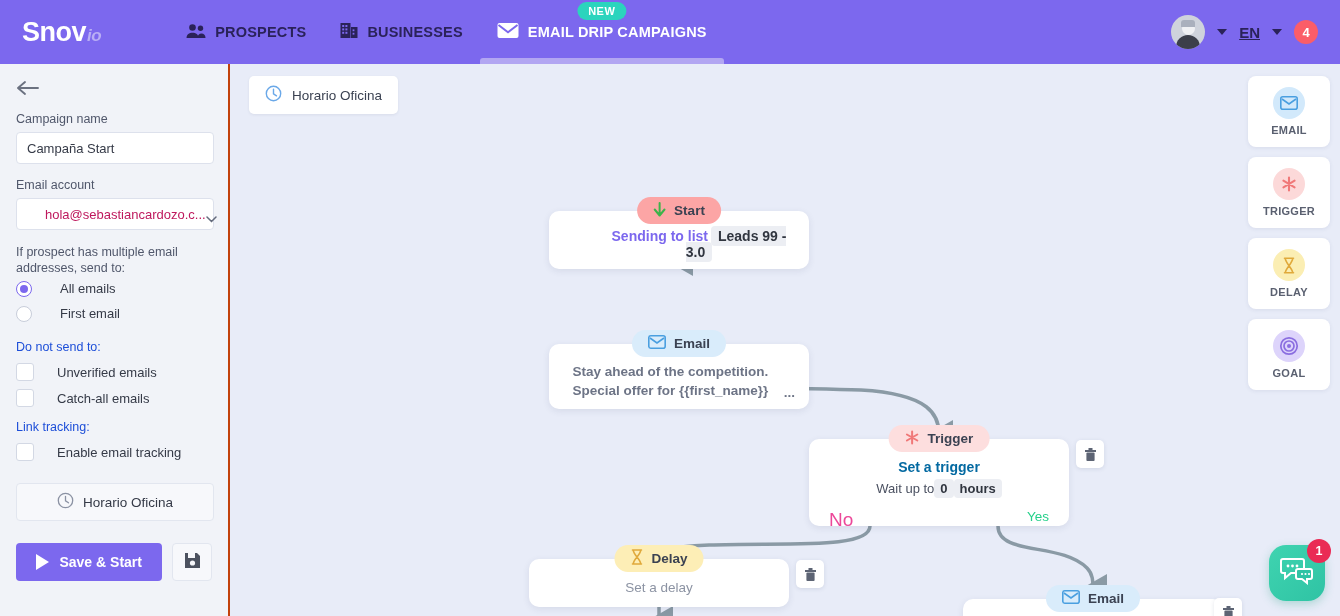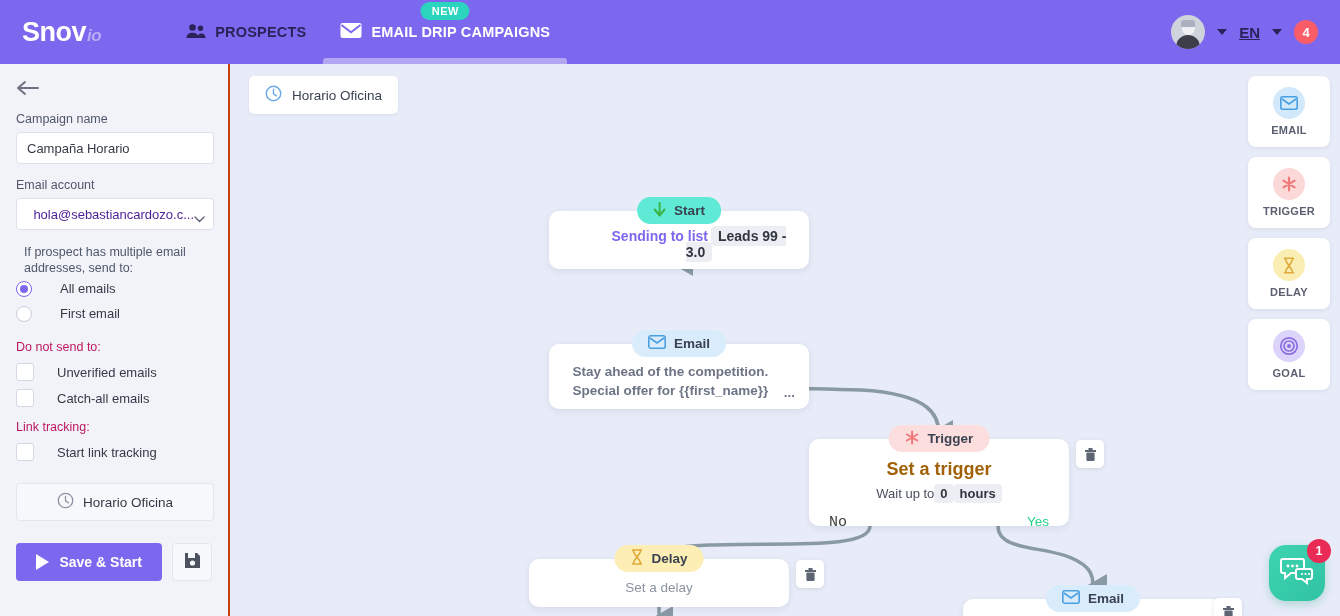--- a/index.html
+++ b/index.html
@@ -82,41 +82,41 @@
   .text-input {
     width: 198px; height: 32px; background: #fff;
     border: 1px solid #dde1ec; border-radius: 4px;
     font-size: 13px; color: #353a47; padding: 0 10px;
     display: flex; align-items: center;
     font-family: "Liberation Sans", sans-serif;
   }
   .select-input {
     width: 198px; height: 32px; background: #fff;
     border: 1px solid #dde1ec; border-radius: 4px;
-    font-size: 13px; color: #4c1d95; padding: 0 8px 0 28px;
-    display: flex; align-items: center; justify-content: flex-end;
+    font-size: 13px; color: #be185d; padding: 0 8px 0 28px;
+    display: flex; align-items: center; justify-content: flex-start;
     cursor: pointer;
   }
   .chev { width:11px; height:7px; }
   .mt14 { margin-top: 14px; }
-  .help-text { font-size: 12.5px; color: #50576b; line-height: 16px; margin-bottom: 5px; margin-left: 8px; }
+  .help-text { font-size: 12.5px; color: #50576b; line-height: 16px; margin-bottom: 5px; }
   .opt-row { display: flex; align-items: flex-start; gap: 28px; height: 25px; cursor: pointer; }
   .radio {
     width: 16px; height: 16px; border-radius: 50%;
     border: 1px solid #c8cdda; background: #fff;
     display: flex; align-items: center; justify-content: center; flex: none;
   }
   .radio.on { border-color: #7c68ee; }
   .radio.on::after { content:''; width:8px; height:8px; border-radius:50%; background:#7c68ee; }
   .cbox {
     width: 18px; height: 18px; border-radius: 3px;
     border: 1px solid #d3d8e4; background: #fff; flex: none;
   }
   .opt-label { font-size: 13px; color: #353a47; }
-  .sec-label { font-size: 12.5px; color: #be185d; margin: 9px 0 5px 0; }
+  .sec-label { font-size: 12.5px; color: #1d4ed8; margin: 9px 0 5px 0; }
   .cb-row { display:flex; align-items:center; gap:23px; height: 26px; cursor:pointer;}
   .schedule-btn {
     width: 198px; height: 38px; margin-top: 18px;
     background: #f7f8fb; border: 1px solid #e2e6ef; border-radius: 4px;
     display: flex; align-items: center; justify-content: center; gap: 9px;
     font-size: 13.5px; color: #353a47; cursor: pointer;
   }
   .btn-row { display: flex; gap: 10px; margin-top: 22px; }
   .save-start {
     width: 148px; height: 38px; background: #7c68ee; border-radius: 4px;
@@ -154,41 +154,41 @@
     padding: 20px 14px 12px 14px;
     text-align: center;
   }
   .node-tag {
     position: absolute; left: 50%; transform: translateX(-50%); top: -14px;
     height: 27px; border-radius: 14px; padding: 0 16px;
     display: flex; align-items: center; gap: 8px;
     font-size: 13.5px; font-weight: bold; color: #3b4252;
     z-index: 2; cursor: pointer;
   }
-  .tag-start { background: #5eead4; }
+  .tag-start { background: #fca5a5; }
   .tag-email { background: #d9ecfb; }
   .tag-trigger { background: #fddede; }
   .tag-delay { background: #fdeeb6; }
 
   .start-line { font-size: 14px; font-weight: bold; color: #7c68ee; margin-left: 40px; }
   .chip-val {
     background: #eceef3; color: #30353f; font-weight: bold;
     border-radius: 4px; padding: 2px 7px; margin-left: 3px; font-size: 14px;
   }
   .email-subject {
     font-size: 13.5px; font-weight: bold; color: #6d7486;
     line-height: 19px; max-height: 38px; overflow: hidden;
     text-align: center;
   }
   .ellipsis { color:#6d7486; font-weight:bold; font-size:13.5px; }
-  .trig-title { font-size: 18px; font-weight: bold; color: #a16207; margin-bottom: 4px;}
+  .trig-title { font-size: 14px; font-weight: bold; color: #0369a1; margin-bottom: 4px;}
   .trig-wait { font-size: 13px; color: #4a5060; display:flex; align-items:center; justify-content:center; }
   .wait-chip { background:#eceef3; color:#30353f; font-weight:bold; border-radius:4px; padding:2px 6px; }
   .yn-row { display:flex; justify-content:space-between; margin-top: 11px; padding: 0 6px;}
-  .no-lbl { color:#404040; font-size:15px; cursor:pointer;font-family:Liberation Mono, monospace;}
+  .no-lbl { color:#ec4899; font-size:19px; cursor:pointer;}
   .yes-lbl { color:#25d08a; font-size:13.5px; cursor:pointer;}
   .placeholder-txt { font-size: 13.5px; color: #8c93a3; }
 
   .trash-btn {
     position: absolute; width: 28px; height: 28px;
     background: #fff; border-radius: 5px;
     box-shadow: 0 1px 4px rgba(45,60,100,0.13);
     display: flex; align-items: center; justify-content: center;
     cursor: pointer;
   }
@@ -238,20 +238,37 @@
         <svg width="20" height="16" viewBox="0 0 20 16">
             <circle cx="6.5" cy="4.5" r="3.3" fill="#2a2259"></circle>
             <circle cx="14.5" cy="5.2" r="2.7" fill="#2a2259"></circle>
             <path d="M0.5 15c0-3.3 2.7-5.2 6-5.2s6 1.9 6 5.2z" fill="#2a2259"></path>
             <path d="M11.5 15c0-2.8 1.6-4.4 4-4.4s4 1.6 4 4.4z" fill="#2a2259"></path>
           </svg>
       </span>
       <span>PROSPECTS</span>
     </div>
 
+    <div class="navitem">
+      <span>
+        <svg width="18" height="17" viewBox="0 0 18 17">
+            <rect x="0.5" y="1" width="10" height="15" fill="#2a2259"></rect>
+            <rect x="11" y="5" width="6.5" height="11" fill="#2a2259"></rect>
+            <rect x="2.2" y="3" width="2" height="2" fill="#7c68ee"></rect>
+            <rect x="5.4" y="3" width="2" height="2" fill="#7c68ee"></rect>
+            <rect x="2.2" y="6.4" width="2" height="2" fill="#7c68ee"></rect>
+            <rect x="5.4" y="6.4" width="2" height="2" fill="#7c68ee"></rect>
+            <rect x="2.2" y="9.8" width="2" height="2" fill="#7c68ee"></rect>
+            <rect x="5.4" y="9.8" width="2" height="2" fill="#7c68ee"></rect>
+            <rect x="12.6" y="7.4" width="1.8" height="1.8" fill="#7c68ee"></rect>
+            <rect x="12.6" y="10.8" width="1.8" height="1.8" fill="#7c68ee"></rect>
+          </svg>
+      </span>
+      <span>BUSINESSES</span>
+    </div>
 
     <div class="navitem active">
       <div class="newbadge">NEW</div>
       <span>
         <svg width="22" height="17" viewBox="0 0 22 17">
             <rect x="0.5" y="1" width="21" height="15" rx="2" fill="#ffffff"></rect>
             <path d="M1.5 3 L11 10.2 L20.5 3" stroke="#7c68ee" stroke-width="2" fill="none"></path>
           </svg>
       </span>
       <span>EMAIL DRIP CAMPAIGNS</span>
@@ -275,21 +292,21 @@
 
 <div class="sidebar">
 
   <div class="backarrow">
     <svg width="28" height="20" viewBox="0 0 28 20">
         <path d="M2 10h20M2 10l7-6M2 10l7 6" stroke="#6b7180" stroke-width="1.9" fill="none" stroke-linecap="round"></path>
       </svg>
   </div>
 
   <div class="field-label">Campaign name</div>
-  <div class="text-input">Campaña Horario</div>
+  <div class="text-input">Campaña Start</div>
 
   <div class="field-label mt14">Email account</div>
   <div class="select-input">
     <span>hola@sebastiancardozo.c...</span>
     <span class="chev">
       <svg width="11" height="7" viewBox="0 0 11 7">
           <path d="M1 1l4.5 4.5L10 1" stroke="#646b7c" stroke-width="1.5" fill="none" stroke-linecap="round"></path>
         </svg>
     </span>
   </div>
@@ -311,21 +328,21 @@
     <span class="opt-label">Unverified emails</span>
   </div>
   <div class="cb-row">
     <span class="cbox"></span>
     <span class="opt-label">Catch-all emails</span>
   </div>
 
   <div class="sec-label">Link tracking:</div>
   <div class="cb-row">
     <span class="cbox"></span>
-    <span class="opt-label">Start link tracking</span>
+    <span class="opt-label">Enable email tracking</span>
   </div>
 
   <div class="schedule-btn">
     <span>
       <svg width="17" height="17" viewBox="0 0 17 17">
           <circle cx="8.5" cy="8.5" r="7.2" fill="none" stroke="#8b92a3" stroke-width="1.3"></circle>
           <path d="M8.5 4.3v4.5l3 2" stroke="#8b92a3" stroke-width="1.3" fill="none" stroke-linecap="round"></path>
         </svg>
     </span>
     <span>Horario Oficina</span>

